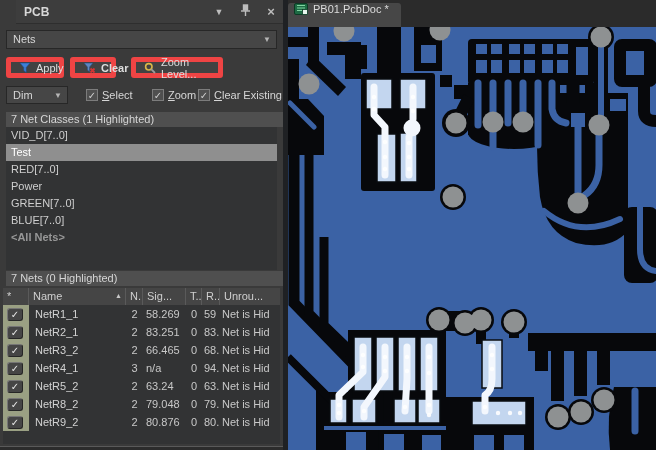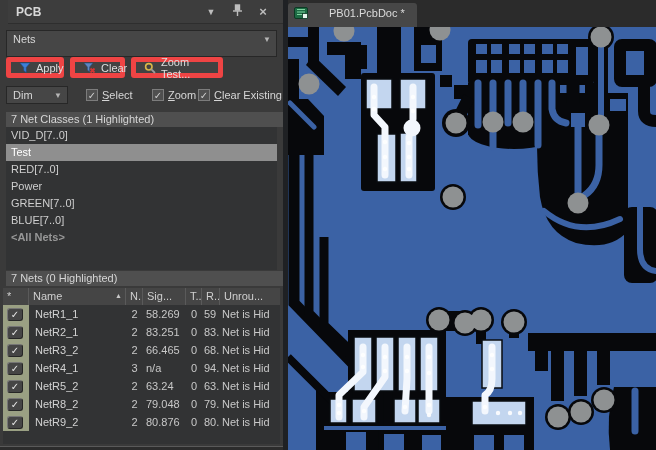--- a/index.html
+++ b/index.html
@@ -1,36 +1,36 @@
 <!DOCTYPE html>
 <html><head>
 <meta charset="utf-8">
 <style>
   * { margin:0; padding:0; box-sizing:border-box; }
   html,body { width:656px; height:450px; overflow:hidden; }
   body { font-family:"Liberation Sans", sans-serif; font-size:11px; background:#3a3a3a; position:relative; color:#cfcfcf; }
 
   
   .panel { position:absolute; left:0; top:0; width:283px; height:450px; background:#3a3a3a; }
-  .titlebar { position:absolute; left:8px; top:0; width:283px; height:24px; background:#3d3d3d; border-bottom:1px solid #2e2e2e; }
+  .titlebar { position:absolute; left:16px; top:0; width:283px; height:24px; background:#3d3d3d; border-bottom:1px solid #2e2e2e; }
   .titlebar .title { position:absolute; left:8px; top:5px; font-size:12px; font-weight:bold; color:#d8d8d8; }
   .tb-icon { position:absolute; top:5px; width:16px; height:14px; text-align:center; color:#bdbdbd; font-size:9px; line-height:14px; cursor:default; }
   .tb-drop { right:72px; }
   .tb-pin  { right:46px; top:4px; }
   .tb-close{ right:20px; font-size:13px; font-weight:bold; line-height:13px; }
 
   .combo { position:absolute; background:#464646; border:1px solid #272727; color:#d6d6d6; line-height:17px; padding-left:6px; }
   .combo .arrow { position:absolute; right:5px; top:0; font-size:8px; color:#b5b5b5; line-height:17px; }
-  .combo-nets { left:6px; top:30px; width:271px; height:27px; line-height:17px; }
+  .combo-nets { left:6px; top:30px; width:271px; height:19px; line-height:17px; }
   .combo-dim  { left:6px; top:86px; width:62px; height:18px; line-height:16px; }
 
   .btn { position:absolute; top:57px; height:21px; background:#424242; border:5px solid #ef4444; border-radius:3px; color:#dedede; display:flex; align-items:center; gap:5px; padding:0 8px; }
   .btn svg { flex:0 0 auto; }
   .btn-apply { left:6px;  width:58px; }
-  .btn-clear { left:70px; width:55px; }
+  .btn-clear { left:70px; width:46px;font-weight:bold; }
   .btn-zoom  { left:131px; width:92px; }
 
   .opt { position:absolute; top:87px; height:16px; display:flex; align-items:center; gap:4px; }
   .opt-box { width:12px; height:12px; background:#4f4f4f; border:1px solid #7c7c7c; color:#cfcfcf; font-size:10px; line-height:11px; text-align:center; }
   .opt-label { display:inline-block; color:#d6d6d6; white-space:nowrap; }
   .opt-label::first-letter { text-decoration:underline; }
   .opt-1 { left:86px; } .opt-2 { left:152px; } .opt-3 { left:198px; }
 
   .sec-header { position:absolute; left:6px; width:309px; height:15px; background:#4f4f4f; color:#d6d6d6; line-height:15px; padding-left:5px; }
   .sec-header .arrow { position:absolute; right:8px; top:0; font-size:8px; color:#b0b0b0; line-height:15px; }
@@ -57,21 +57,21 @@
   .cell-r    { padding-left:2px; color:#c8c8c8; }
   .cell-un   { padding-left:2px; color:#c8c8c8; }
 
   .panel-footer-groove { position:absolute; left:0; top:446px; width:283px; height:4px; background:#2c2c2c; border-top:1px solid #5a5a5a; }
 
   
   .splitter { position:absolute; left:283px; top:0; width:5px; height:450px; background:#1f2124; }
 
   
   .tabbar { position:absolute; left:288px; top:0; width:368px; height:27px; background:#2b2b2b; }
-  .doc-tab { position:absolute; left:0; top:3px; height:24px; background:#474747; border-radius:3px 3px 0 0; display:flex; align-items:flex-end; gap:21px; padding:0 12px 8px 6px; color:#dcdcdc; }
+  .doc-tab { position:absolute; left:0; top:3px; height:24px; background:#474747; border-radius:3px 3px 0 0; display:flex; align-items:flex-start; gap:5px; padding:0 12px 0 6px; color:#dcdcdc; }
   .canvas-wrap { position:absolute; left:288px; top:27px; width:368px; height:423px; background:#3b62a5; }
   .canvas-wrap svg { display:block; }
 </style>
 </head>
 <body>
 
 <div class="panel">
 
   <div class="titlebar">
     <span class="title">PCB</span>
@@ -104,21 +104,21 @@
         <path d="M1,1 H10 L6.6,5 V9.8 L4.4,8 V5 Z" fill="#5f87c0" stroke="#2a4c7e" stroke-width="0.6"></path>
         <path d="M7.5,6.5 L11.5,10.5 M11.5,6.5 L7.5,10.5" stroke="#d13434" stroke-width="1.8"></path>
       </svg>
     <span>Clear</span>
   </div>
   <div class="btn btn-zoom">
     <svg width="12" height="12" viewBox="0 0 12 12">
         <circle cx="4.8" cy="4.8" r="3.2" fill="none" stroke="#d9b648" stroke-width="1.6"></circle>
         <line x1="7.2" y1="7.2" x2="11" y2="11" stroke="#9a9a9a" stroke-width="1.8"></line>
       </svg>
-    <span>Zoom Test...</span>
+    <span>Zoom Level...</span>
   </div>
 
   <div class="combo combo-dim">
     <span>Dim</span>
     <span class="arrow">▼</span>
   </div>
   <div class="opt opt-1">
     <span class="opt-box">✓</span>
     <span class="opt-label">Select</span>
   </div>

